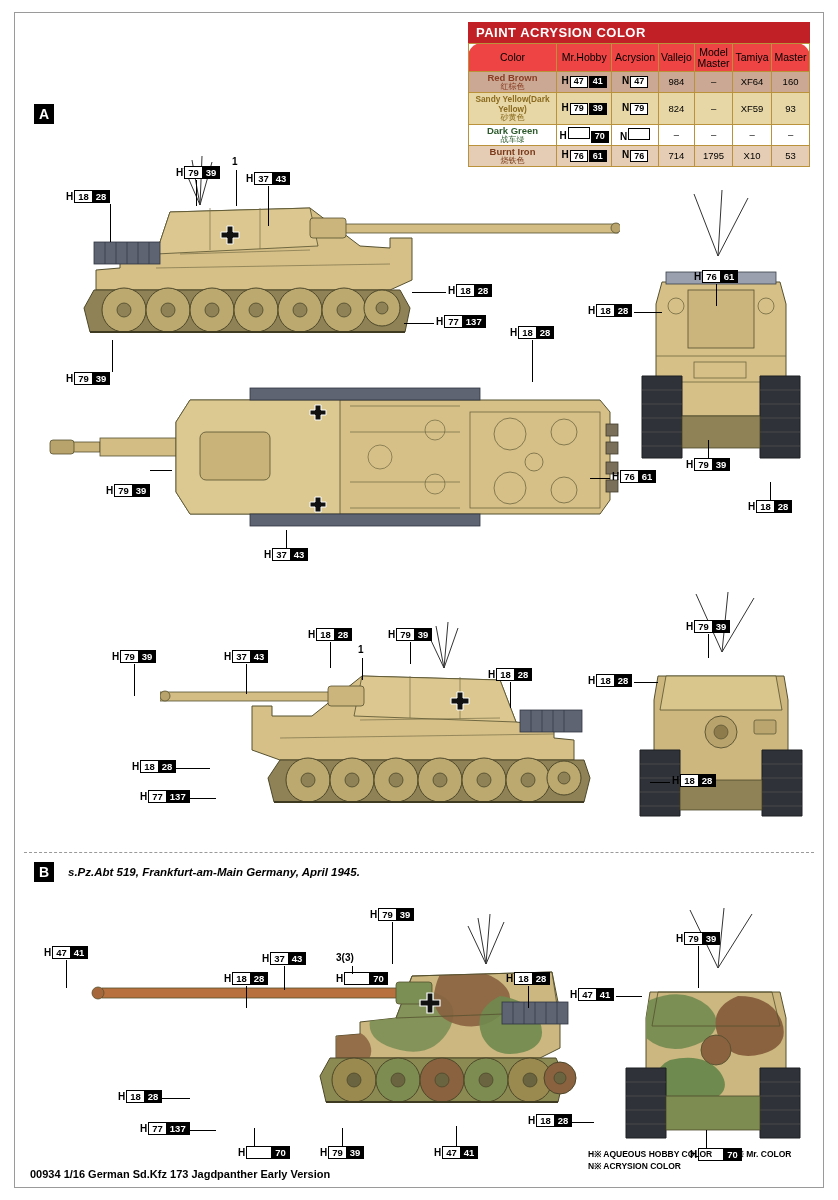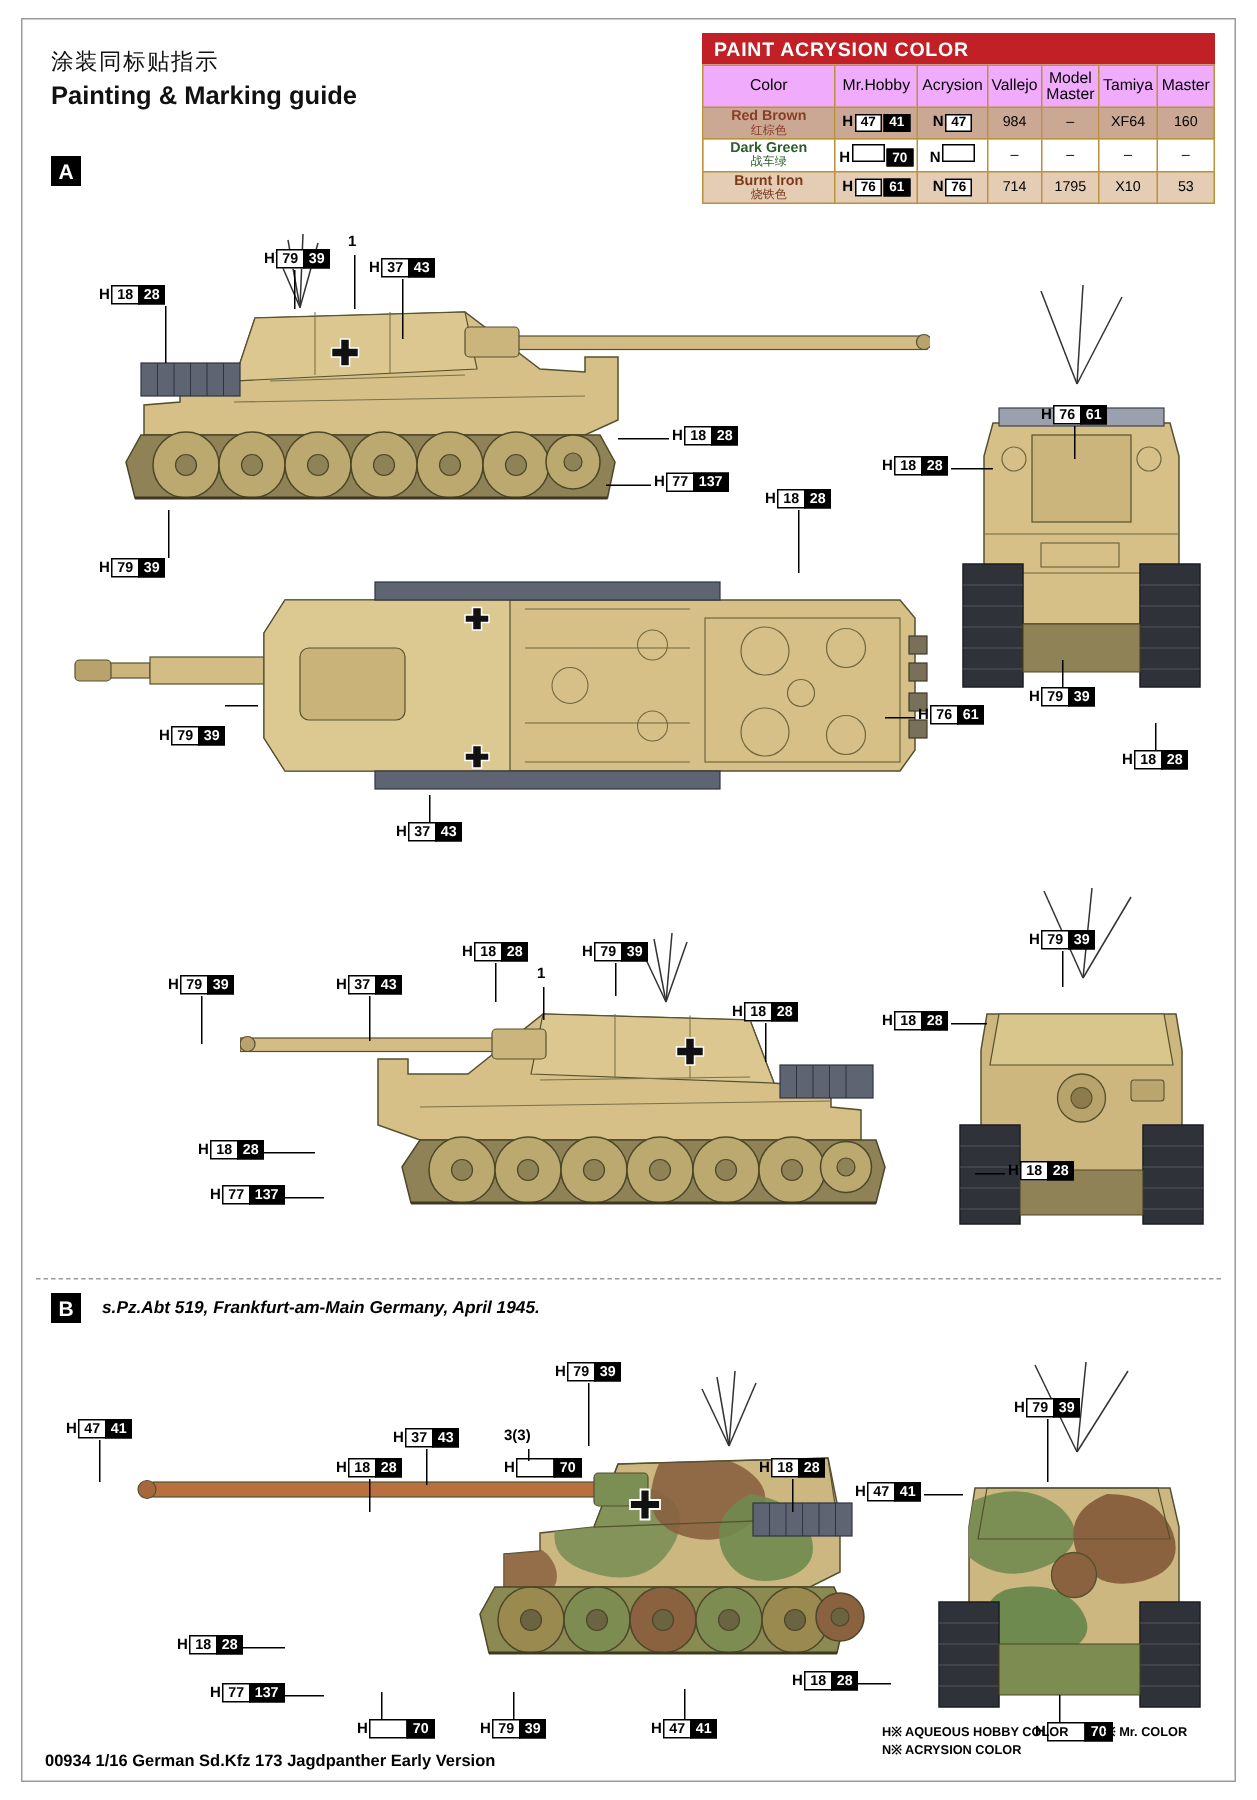--- a/index.html
+++ b/index.html
@@ -26,21 +26,21 @@
   .title-en { font-size:17px; font-weight:bold; margin-top:3px; color:#111; }
 
   
   .paint-table {
     position:absolute; left:468px; top:22px; width:342px;
   }
   .paint-title {
     background:#c12026; color:#fff; font-weight:bold; font-size:13px;
     padding:3px 0 3px 8px; letter-spacing:0.5px;
   }
-  table.pr { border-collapse:collapse; width:100%; background:#f0abfc; font-size:9.5px; }
+  table.pr { border-collapse:collapse; width:100%; background:#ef4444; font-size:9.5px;border-radius:14px; }
   table.pr th, table.pr td {
     border:1px solid #b9923b; text-align:center; vertical-align:middle;
     padding:1px 2px; line-height:1.05;
   }
   table.pr th { font-weight:normal; font-size:10.5px; padding:3px 2px; }
   .cname { text-align:center; font-weight:bold; font-size:9.5px; line-height:1.15; }
   .cname .cn { font-weight:normal; font-size:8px; display:block; font-family:"DejaVu Sans", sans-serif;}
   .rb { color:#8a3c24; }
   .sy { color:#8a6a1e; }
   .dg { color:#2c5a2c; }
@@ -103,24 +103,20 @@
   }
 
   svg.art { position:absolute; }
 </style>
 </head>
 <body>
 
 <div class="page">
   <div class="frame"></div>
 
-  <div class="title-block">
-    <div class="title-cn">涂装同标贴指示</div>
-    <div class="title-en">Painting &amp; Marking guide</div>
-  </div>
 
   <div class="paint-table">
     <div class="paint-title">PAINT  ACRYSION COLOR</div>
     <table class="pr">
       <thead>
         <tr>
           <th class="swatch-cell">Color</th>
           <th>Mr.Hobby</th>
           <th>Acrysion</th>
           <th>Vallejo</th>
@@ -139,20 +135,36 @@
             <span>H</span><span class="codebox">47</span><span class="codebox dark">41</span>
           </td>
           <td class="hcell">
             <span>N</span><span class="codebox">47</span>
           </td>
           <td>984</td>
           <td>–</td>
           <td>XF64</td>
           <td>160</td>
         </tr>
+        <tr class="row-sy">
+          <td class="cname sy">
+            <span style="font-size:8.3px;">Sandy Yellow(Dark Yellow)</span>
+            <span class="cn">砂黄色</span>
+          </td>
+          <td class="hcell">
+            <span>H</span><span class="codebox">79</span><span class="codebox dark">39</span>
+          </td>
+          <td class="hcell">
+            <span>N</span><span class="codebox">79</span>
+          </td>
+          <td>824</td>
+          <td>–</td>
+          <td>XF59</td>
+          <td>93</td>
+        </tr>
         <tr class="row-dg">
           <td class="cname dg">
             <span>Dark Green</span>
             <span class="cn">战车绿</span>
           </td>
           <td class="hcell">
             <span>H</span><span class="codebox blank"></span><span class="codebox dark">70</span>
           </td>
           <td class="hcell">
             <span>N</span><span class="codebox blank"></span>

